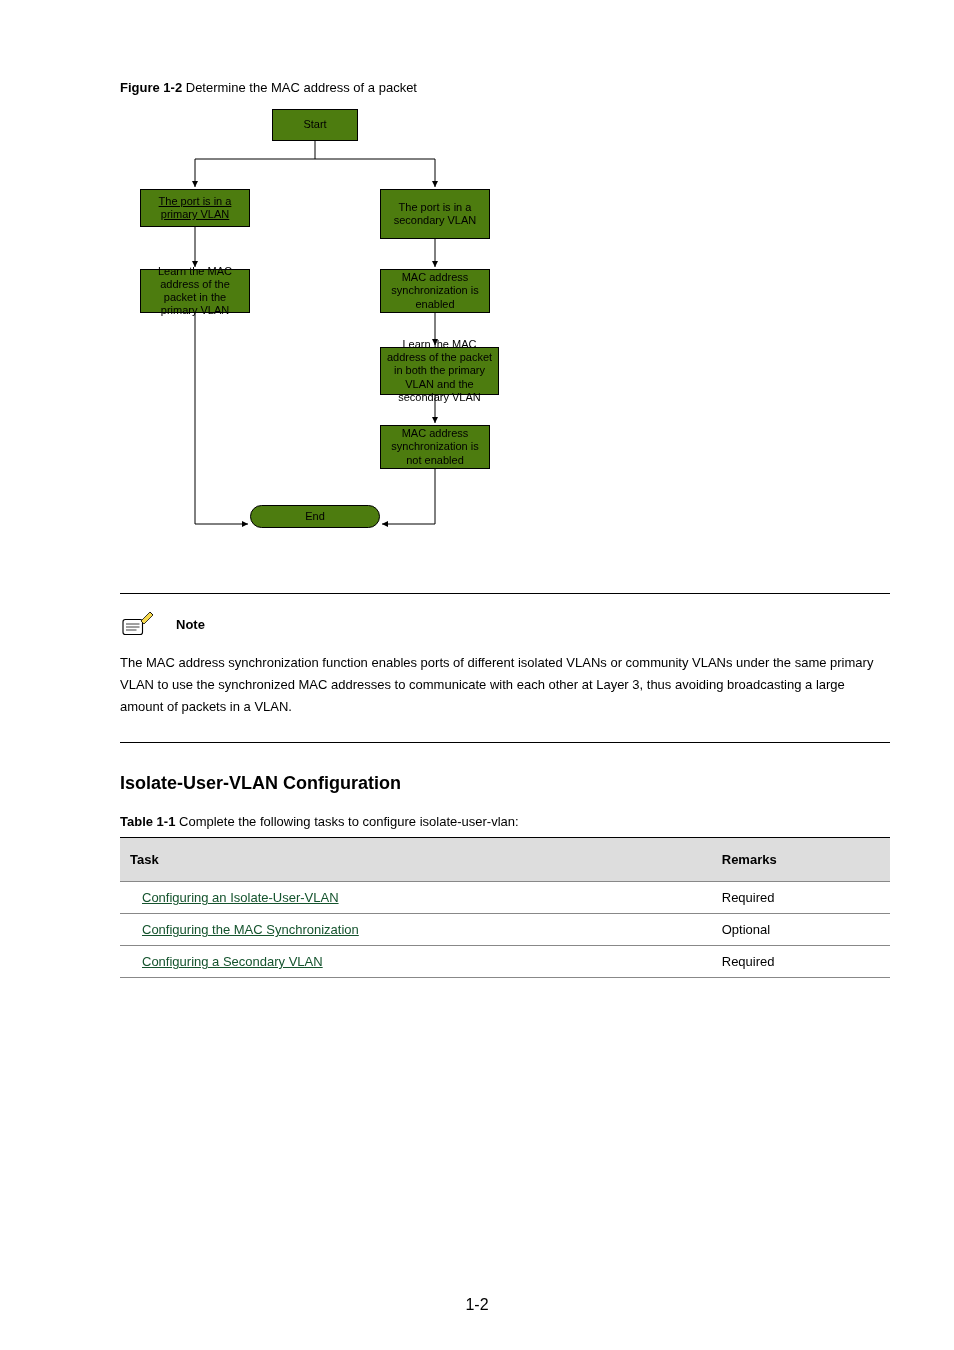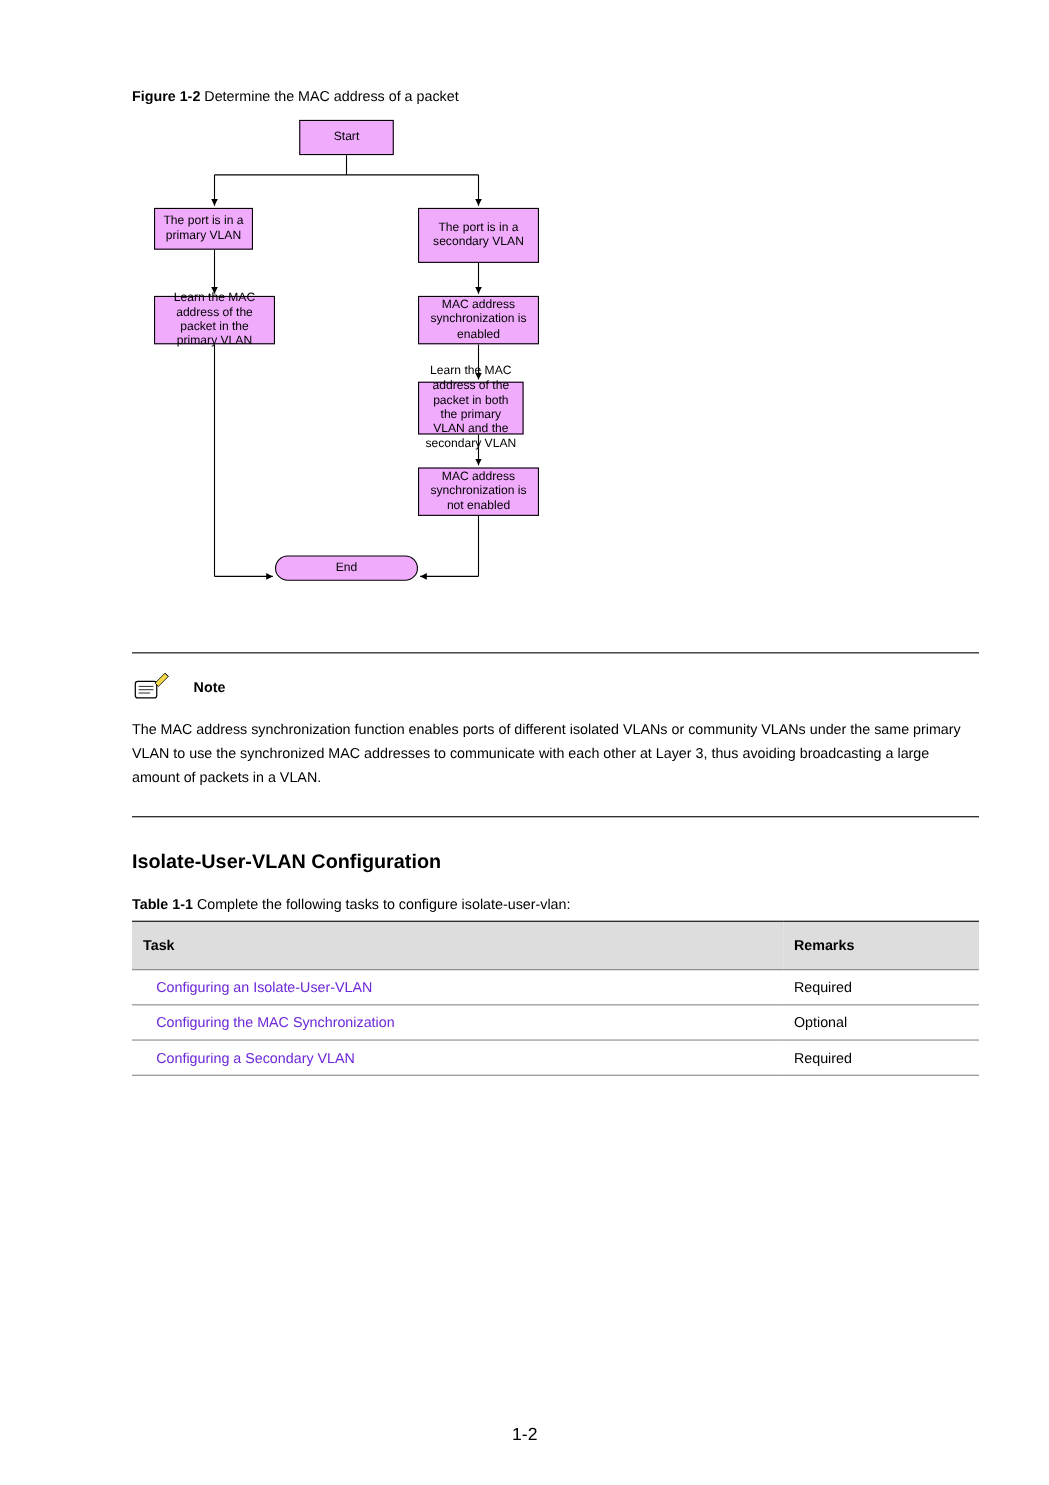--- a/index.html
+++ b/index.html
@@ -1,36 +1,36 @@
 <!DOCTYPE html>
 <html><head>
 <meta charset="utf-8">
 <style>
   * { box-sizing: border-box; margin: 0; padding: 0; }
   html, body { width: 954px; height: 1350px; background: #fff; font-family: Arial, Helvetica, sans-serif; color: #000; }
   .page { position: relative; width: 954px; height: 1350px; padding: 80px 64px 40px 120px; }
   .figcap { font-family: Arial, sans-serif; font-size: 13px; margin-bottom: 14px; }
   .figcap b { font-weight: bold; }
   .diagram { position: relative; width: 700px; height: 460px; margin-bottom: 10px; }
-  .box { position: absolute; background: #f0abfc; border: 1px solid #000; font-size: 11px; text-align: center; display: flex; align-items: center; justify-content: center; padding: 2px 4px; line-height: 1.2; }
+  .box { position: absolute; background: #4d7c0f; border: 1px solid #000; font-size: 11px; text-align: center; display: flex; align-items: center; justify-content: center; padding: 2px 4px; line-height: 1.2; }
   .rounded { border-radius: 20px; }
   svg.conn { position: absolute; left: 0; top: 0; width: 700px; height: 460px; pointer-events: none; }
   .hr { border: none; border-top: 1px solid #000; margin: 24px 0 16px 0; }
   .note-row { display: flex; align-items: center; gap: 20px; margin-bottom: 14px; }
   .note-row svg { width: 36px; height: 28px; }
   .note-label { font-family: Arial, sans-serif; font-weight: bold; font-size: 13px; }
   .para { font-family: Arial, sans-serif; font-size: 13px; line-height: 1.7; margin-bottom: 10px; }
   .h2 { font-family: Arial, sans-serif; font-weight: bold; font-size: 18px; margin: 30px 0 10px 0; }
   .tabcap { font-family: Arial, sans-serif; font-size: 13px; margin: 20px 0 8px 0; }
   .tabcap b { font-weight: bold; }
   table.tbl { width: 100%; border-collapse: collapse; font-family: Arial, sans-serif; font-size: 13px; }
   table.tbl th { background: #ddd; text-align: left; font-weight: bold; padding: 14px 10px; border-top: 1px solid #000; border-bottom: 1px solid #888; }
   table.tbl td { padding: 8px 10px 8px 22px; border-bottom: 1px solid #888; vertical-align: top; }
   table.tbl td.col2 { padding-left: 10px; }
-  .link { color: #6d28d9; cursor: pointer; text-align: center; }
+  .link { color: #14532d; text-decoration: underline; cursor: pointer; text-align: center; }
   .pagenum { position: absolute; left: 50%; bottom: 36px; transform: translateX(-50%); font-family: Arial, sans-serif; font-size: 16px; }
 </style>
 </head>
 <body>
 
 <div class="page">
 
   <div class="figcap">
     <b>Figure 1-2</b>
     <span>Determine the MAC address of a packet</span>
@@ -60,40 +60,40 @@
       <line x1="75" y1="204" x2="75" y2="415" stroke="#000" stroke-width="1"></line>
       <line x1="75" y1="415" x2="128" y2="415" stroke="#000" stroke-width="1" marker-end="url(#ah)"></line>
 
       <line x1="315" y1="360" x2="315" y2="415" stroke="#000" stroke-width="1"></line>
       <line x1="315" y1="415" x2="262" y2="415" stroke="#000" stroke-width="1" marker-end="url(#ah)"></line>
     </svg>
 
     <div class="box" style="left:152px; top:0; width:86px; height:32px;">
         <span>Start</span>
       </div>
-    <div class="box" style="left:20px; top:80px; width:90px; height:38px;">
+    <div class="box" style="left:20px; top:80px; width:110px; height:38px;text-decoration:underline;">
         <span>The port is in a
 primary VLAN</span>
       </div>
     <div class="box" style="left:260px; top:80px; width:110px; height:50px;">
         <span>The port is in a
 secondary VLAN</span>
       </div>
     <div class="box" style="left:20px; top:160px; width:110px; height:44px;">
         <span>Learn the MAC
 address of the
 packet in the
 primary VLAN</span>
       </div>
     <div class="box" style="left:260px; top:160px; width:110px; height:44px;">
         <span>MAC address
 synchronization is
 enabled</span>
       </div>
-    <div class="box" style="left:260px; top:238px; width:96px; height:48px;">
+    <div class="box" style="left:260px; top:238px; width:119px; height:48px;">
         <span>Learn the MAC
 address of the
 packet in both the
 primary VLAN and
 the secondary VLAN</span>
       </div>
     <div class="box" style="left:260px; top:316px; width:110px; height:44px;">
         <span>MAC address
 synchronization is
 not enabled</span>

